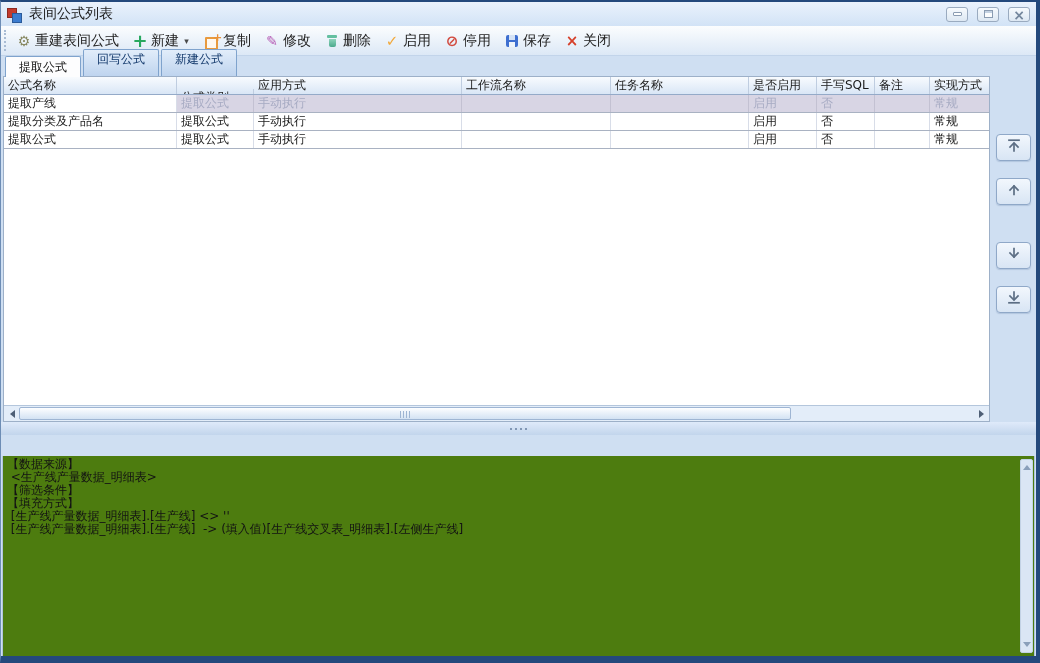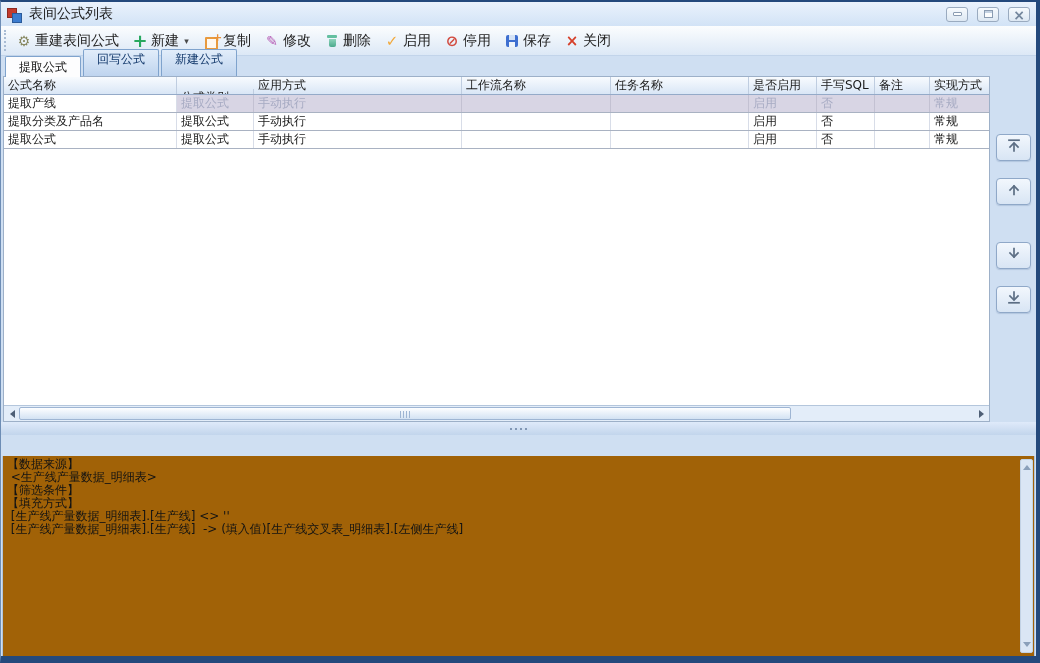--- a/index.html
+++ b/index.html
@@ -58,21 +58,21 @@
   
   .side-strip{position:absolute;left:989px;top:74px;width:46px;height:346px;}
   .mv-btn{position:absolute;left:6px;width:35px;height:27px;border:1px solid #8fa8c8;border-radius:4px;background:linear-gradient(#f2f7fd,#d8e5f4);display:flex;align-items:center;justify-content:center;box-shadow:0 1px 1px rgba(90,120,160,.25);}
   .mv-btn svg path{stroke:#5c6e84;stroke-width:1.7;fill:none;stroke-linecap:square;}
   
   .splitter{position:absolute;left:0;right:0;top:420px;height:13px;background:linear-gradient(#dfeafa,#c2d5ec);display:flex;align-items:center;justify-content:center;}
   .split-dots{display:flex;gap:3px;}
   .split-dots i{width:2px;height:2px;background:#8096b4;display:block;}
   
   .formula-title{position:absolute;left:1px;right:1px;top:433px;height:21px;background:linear-gradient(#f2f7fd,#d5e4f5);border:1px solid #b0c4dc;display:flex;align-items:center;padding-left:8px;font-size:12px;color:#42628f;}
-  .formula-content{position:absolute;left:1px;right:1px;top:454px;bottom:0;background:#a16207;border-left:1px solid #b0c4dc;border-right:1px solid #b0c4dc;padding:2px 4px;overflow:hidden;}
+  .formula-content{position:absolute;left:1px;right:1px;top:454px;bottom:0;background:#4d7c0f;border-left:1px solid #b0c4dc;border-right:1px solid #b0c4dc;padding:2px 4px;overflow:hidden;}
   .f-line{font-size:12px;line-height:13px;color:#131313;white-space:pre;}
   .vscroll{position:absolute;right:3px;top:457px;bottom:3px;width:13px;background:#dae6f4;border:1px solid #c2d2e4;border-radius:2px;}
   .vs-up,.vs-down{position:absolute;left:0;right:0;height:13px;display:flex;align-items:center;justify-content:center;}
   .vs-up{top:0;} .vs-down{bottom:0;}
   .tri-up{width:0;height:0;border:4px solid transparent;border-bottom:5px solid #8aa0ba;margin-bottom:2px;}
   .tri-down{width:0;height:0;border:4px solid transparent;border-top:5px solid #8aa0ba;margin-top:2px;}
 </style>
 </head>
 <body>
 

